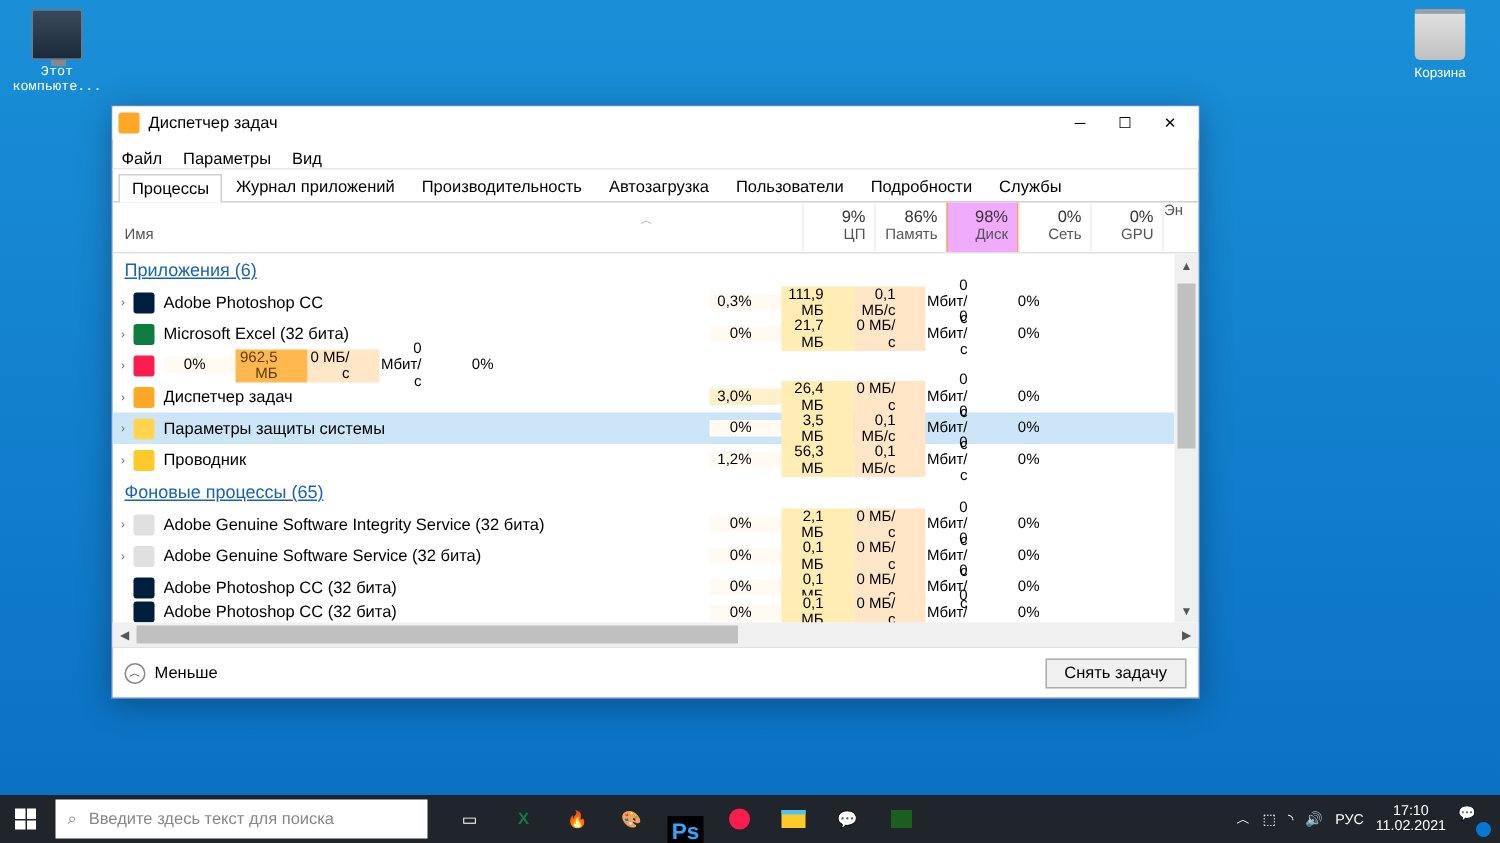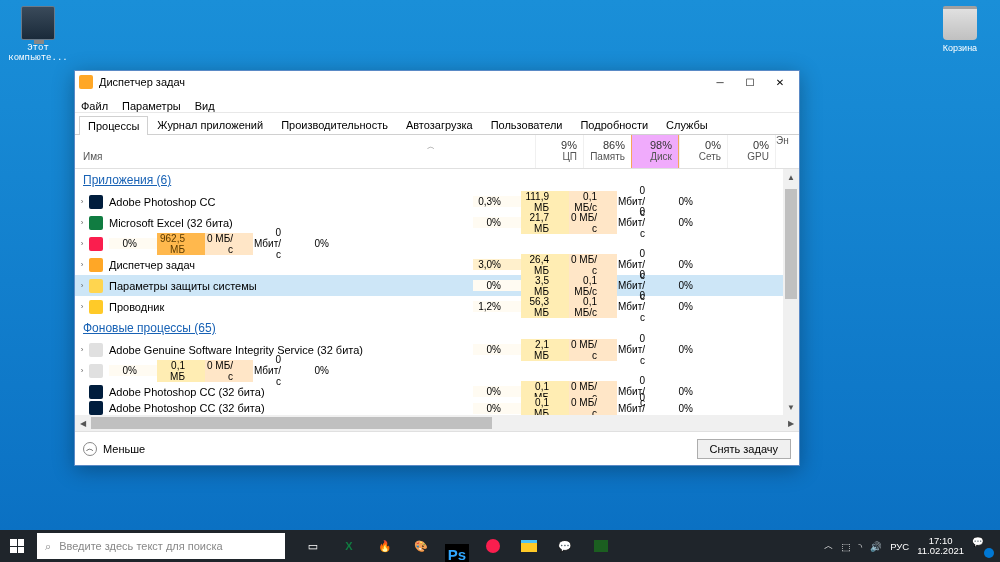--- a/index.html
+++ b/index.html
@@ -208,20 +208,21 @@
             <div class="cell cpu">0%</div>
             <div class="cell mem">2,1 МБ</div>
             <div class="cell disk">0 МБ/с</div>
             <div class="cell">0 Мбит/с</div>
             <div class="cell">0%</div>
             <div class="gpu-core"></div>
           </div>
           <div class="row">
             <div class="chev">›</div>
             <div class="ricon" style="background:#e0e0e0"></div>
+            <div class="name">Adobe Genuine Software Service (32 бита)</div>
             <div class="cell cpu">0%</div>
             <div class="cell mem">0,1 МБ</div>
             <div class="cell disk">0 МБ/с</div>
             <div class="cell">0 Мбит/с</div>
             <div class="cell">0%</div>
             <div class="gpu-core"></div>
           </div>
           <div class="row">
             <div class="chev"></div>
             <div class="ricon" style="background:#001d3d"></div>

